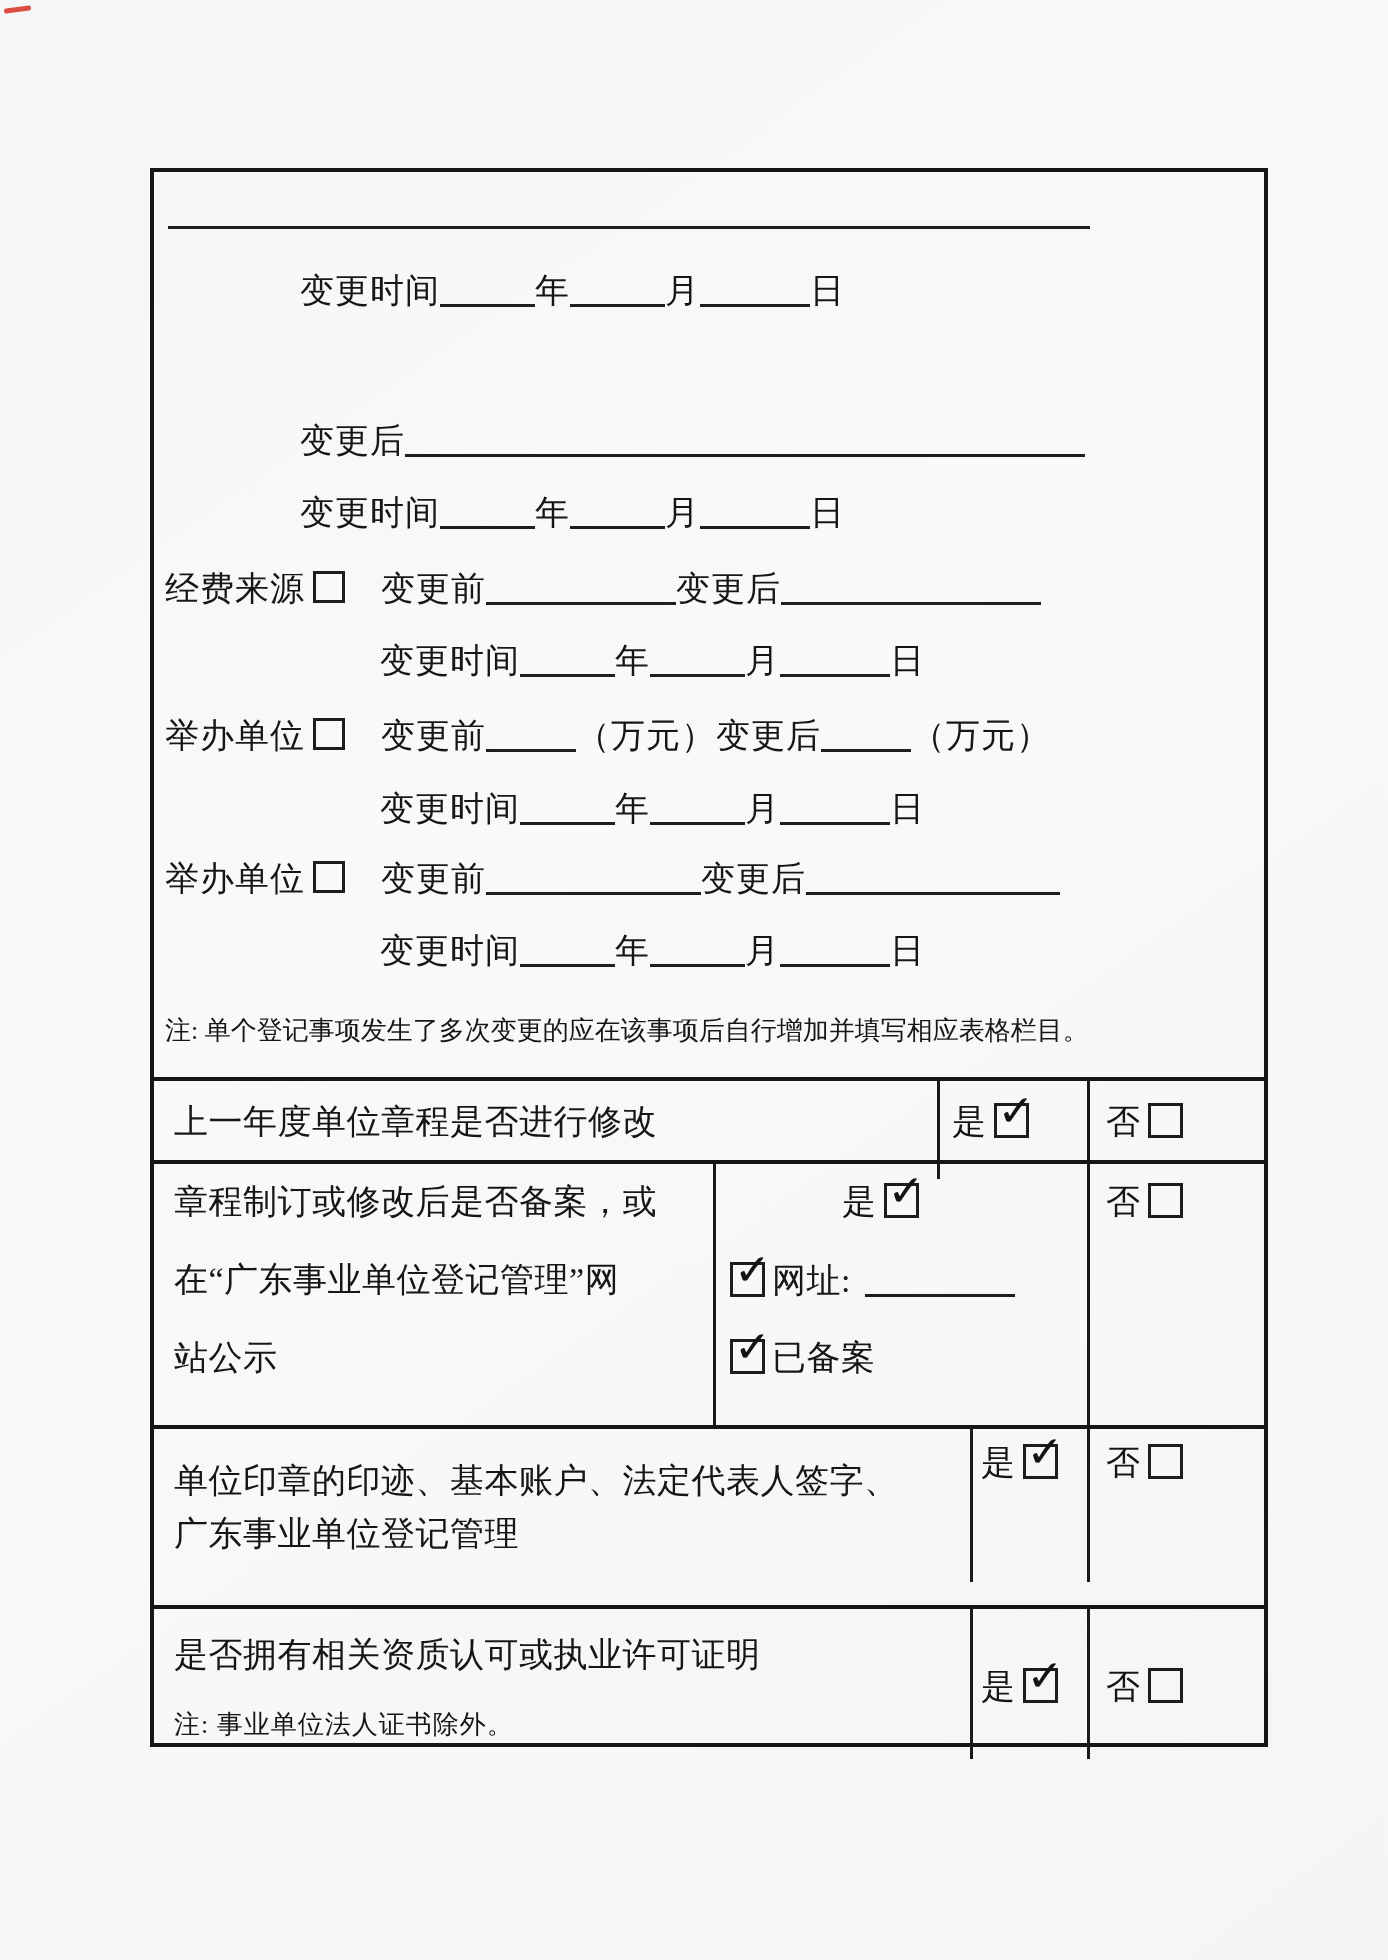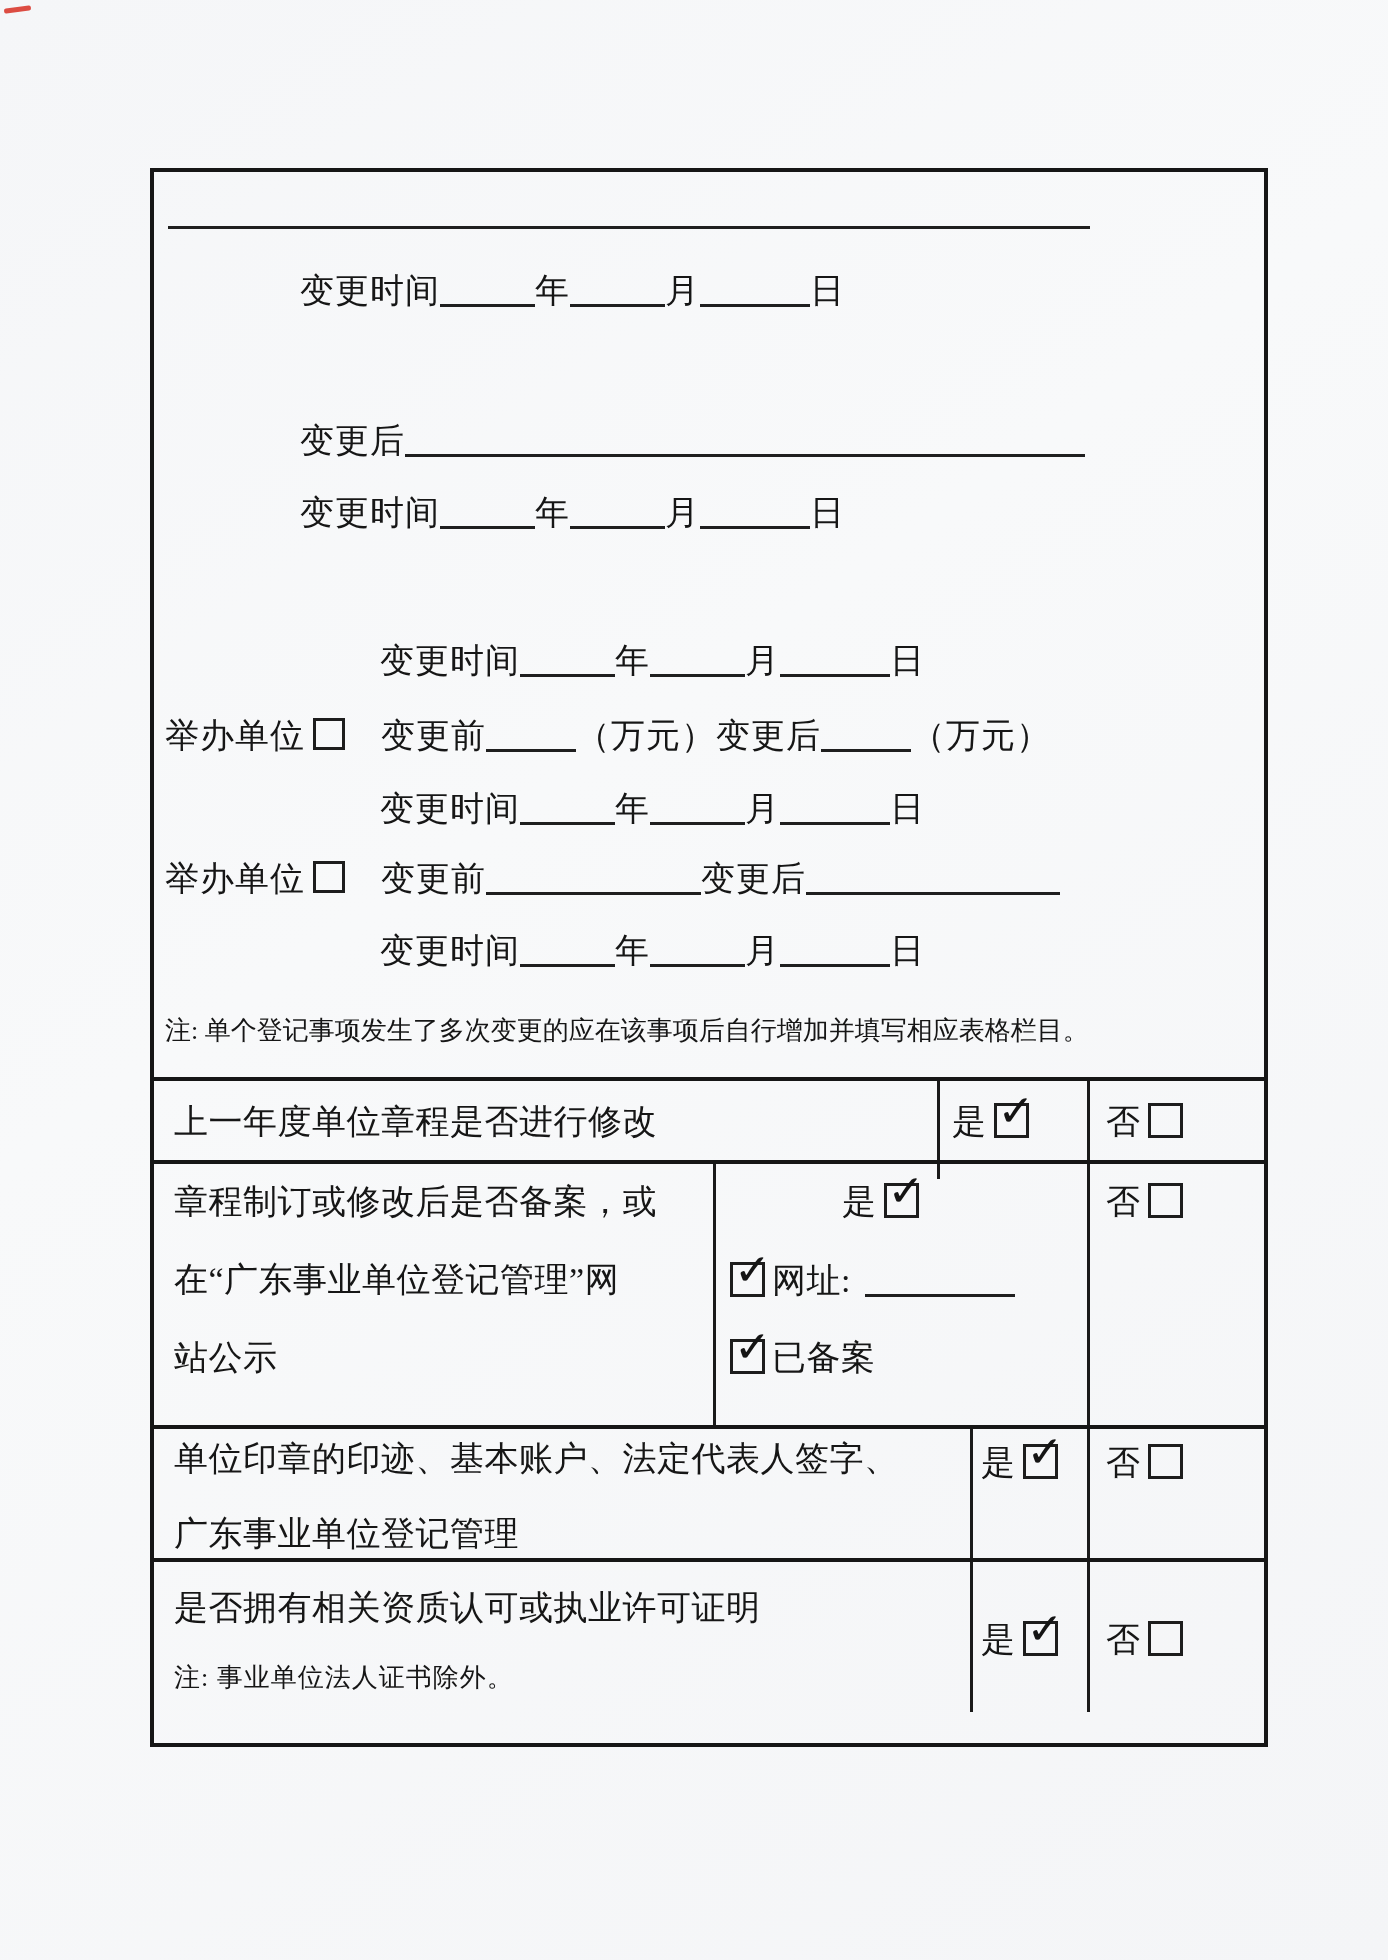--- a/index.html
+++ b/index.html
@@ -80,20 +80,23 @@
         <span>变更时间</span><span class="blank" style="width:95px"></span><span>年</span><span class="blank" style="width:95px"></span><span>月</span><span class="blank" style="width:110px"></span><span>日</span>
       </div>
 
       <div class="fline" style="left:146px;top:248px">
         <span>变更后</span><span class="blank" style="width:680px"></span>
       </div>
       <div class="fline" style="left:146px;top:320px">
         <span>变更时间</span><span class="blank" style="width:95px"></span><span>年</span><span class="blank" style="width:95px"></span><span>月</span><span class="blank" style="width:110px"></span><span>日</span>
       </div>
 
+      <div class="fline" style="left:11px;top:396px">
+        <span>经费来源</span><span class="cbox"></span><span class="mlB">变更前</span><span class="blank" style="width:190px"></span><span>变更后</span><span class="blank" style="width:260px"></span>
+      </div>
       <div class="fline" style="left:226px;top:468px">
         <span>变更时间</span><span class="blank" style="width:95px"></span><span>年</span><span class="blank" style="width:95px"></span><span>月</span><span class="blank" style="width:110px"></span><span>日</span>
       </div>
 
       <div class="fline" style="left:11px;top:543px">
         <span>举办单位</span><span class="cbox"></span><span class="mlB">变更前</span><span class="blank" style="width:90px"></span><span>（万元）</span><span>变更后</span><span class="blank" style="width:90px"></span><span>（万元）</span>
       </div>
       <div class="fline" style="left:226px;top:616px">
         <span>变更时间</span><span class="blank" style="width:95px"></span><span>年</span><span class="blank" style="width:95px"></span><span>月</span><span class="blank" style="width:110px"></span><span>日</span>
       </div>
@@ -143,36 +146,36 @@
       </div>
       <div class="cell divl" style="left:933px;width:177px">
         <div class="qtext" style="left:16px;top:18px">
           <span>否</span><span class="cb"></span>
         </div>
       </div>
     </div>
 
     <div class="trow" style="top:1253px;height:157px">
       <div class="cell" style="left:0;width:816px">
-        <div class="qtext" style="left:20px;top:10px">单位印章的印迹、基本账户、法定代表人签字、</div>
+        <div class="qtext" style="left:20px;top:32px">单位印章的印迹、基本账户、法定代表人签字、</div>
         <div class="qtext" style="left:20px;top:85px">广东事业单位登记管理</div>
       </div>
       <div class="cell divl" style="left:816px;width:117px">
         <div class="qtext" style="left:8px;top:14px">
           <span>是</span><span class="cb checked"></span>
         </div>
       </div>
       <div class="cell divl" style="left:933px;width:177px">
         <div class="qtext" style="left:16px;top:14px">
           <span>否</span><span class="cb"></span>
         </div>
       </div>
     </div>
 
-    <div class="trow" style="top:1386px;height:154px">
+    <div class="trow" style="top:1433px;height:154px">
       <div class="cell" style="left:0;width:816px">
         <div class="qtext" style="left:20px;top:26px">是否拥有相关资质认可或执业许可证明</div>
         <div class="qtext qnote" style="left:20px;top:100px">注: 事业单位法人证书除外。</div>
       </div>
       <div class="cell divl" style="left:816px;width:117px">
         <div class="qtext" style="left:8px;top:58px">
           <span>是</span><span class="cb checked"></span>
         </div>
       </div>
       <div class="cell divl" style="left:933px;width:177px">

